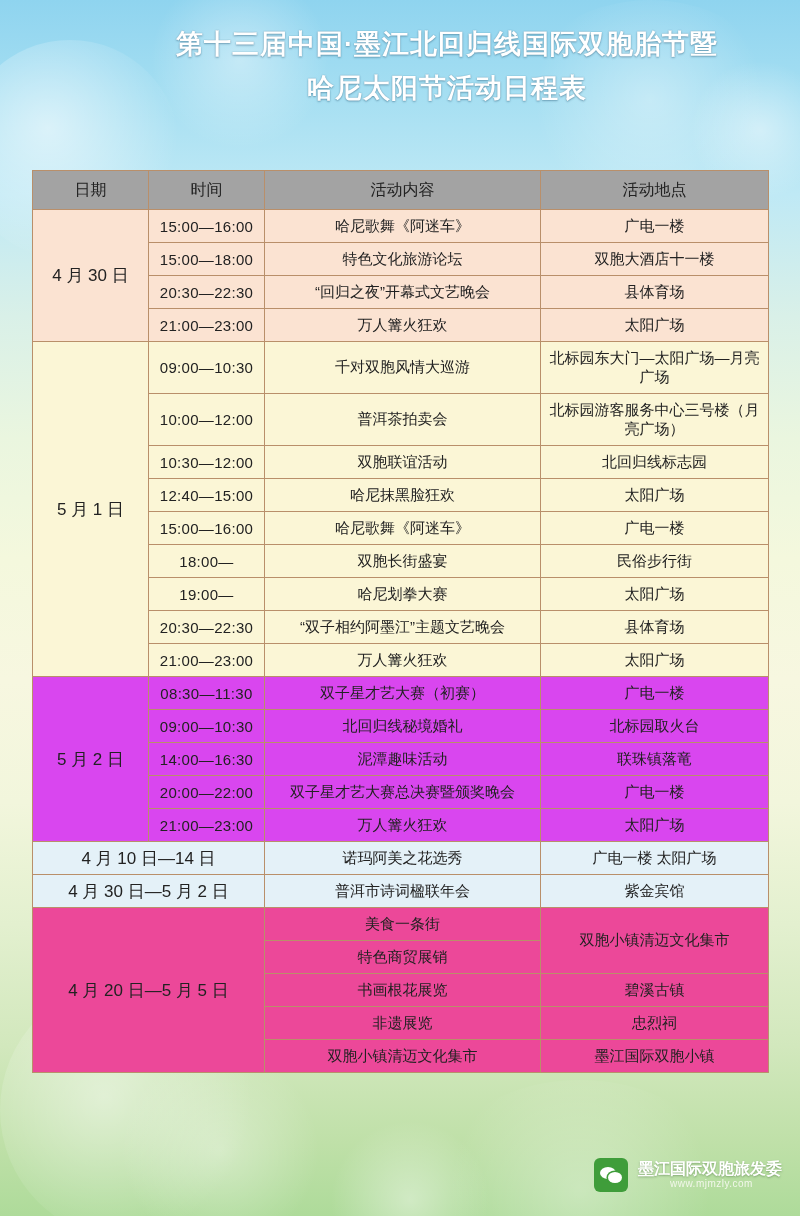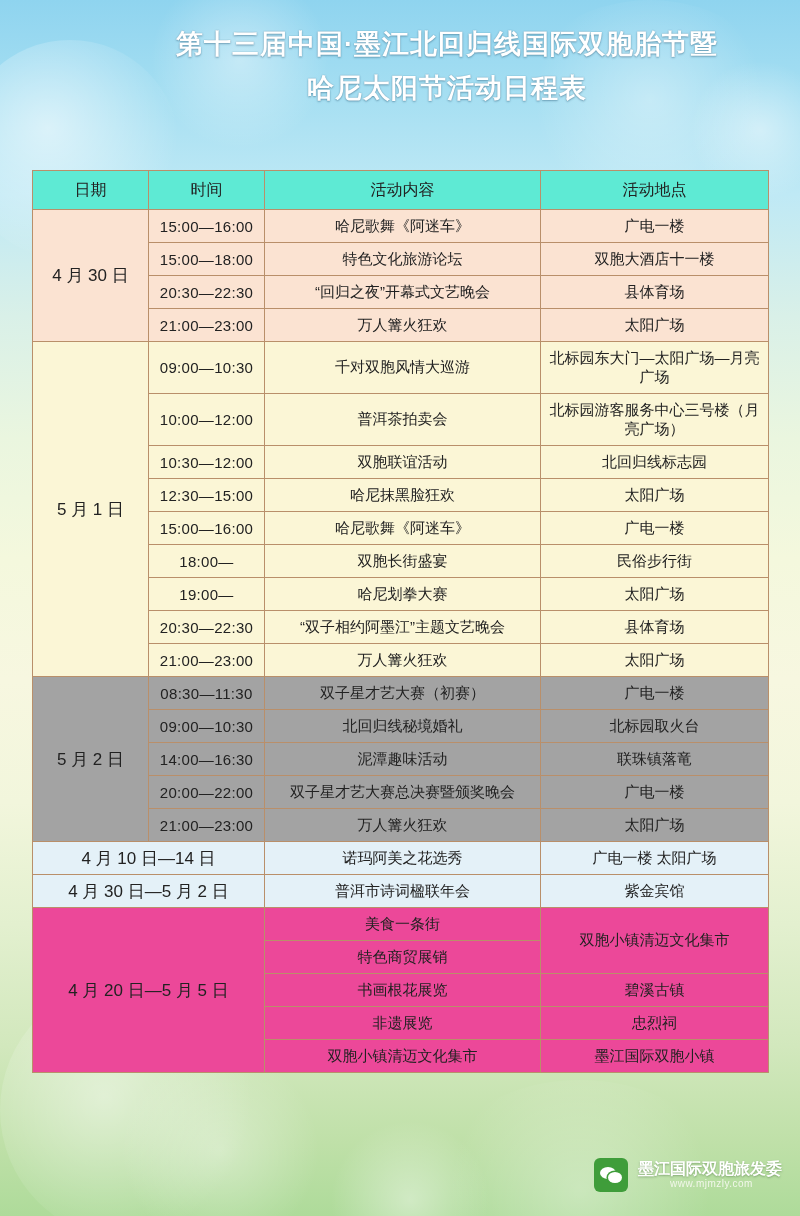--- a/index.html
+++ b/index.html
@@ -84,38 +84,38 @@
     background: #ffffff;
   }
   table.schedule td, table.schedule th {
     border: 1px solid #b98f6a;
     text-align: center;
     vertical-align: middle;
     padding: 4px 2px;
     font-weight: normal;
   }
   thead th {
-    background: #5eead4;
+    background: #a3a3a3;
     font-weight: bold;
     height: 30px;
     font-size: 16px;
   }
   col.c-date  { width: 116px; }
   col.c-time  { width: 116px; }
   col.c-act   { width: 276px; }
   col.c-place { width: 228px; }
 
   .date-cell { font-weight: bold; font-size: 17px; }
   .row-h { height: 33px; }
   .row-h2 { height: 52px; }
 
   
   .band-a td { background: #fbe3d2; }
   .band-b td { background: #fbf6d6; }
-  .band-c td { background: #a3a3a3; }
+  .band-c td { background: #d946ef; }
   .band-d td { background: #e4f1f8; }
   .band-e td { background: #ec4899; }
 
   .timecell { font-size: 15px; letter-spacing: .3px; }
 
   .footer-note {
     position: absolute;
     left: 0;
     top: 1112px;
     width: 740px;
@@ -239,21 +239,21 @@
         <td class="timecell">10:00—12:00</td>
         <td>普洱茶拍卖会</td>
         <td>北标园游客服务中心三号楼（月亮广场）</td>
       </tr>
       <tr class="band-b row-h">
         <td class="timecell">10:30—12:00</td>
         <td>双胞联谊活动</td>
         <td>北回归线标志园</td>
       </tr>
       <tr class="band-b row-h">
-        <td class="timecell">12:30—15:00</td>
+        <td class="timecell">12:40—15:00</td>
         <td>哈尼抹黑脸狂欢</td>
         <td>太阳广场</td>
       </tr>
       <tr class="band-b row-h">
         <td class="timecell">15:00—16:00</td>
         <td>哈尼歌舞《阿迷车》</td>
         <td>广电一楼</td>
       </tr>
       <tr class="band-b row-h">
         <td class="timecell">18:00—</td>

